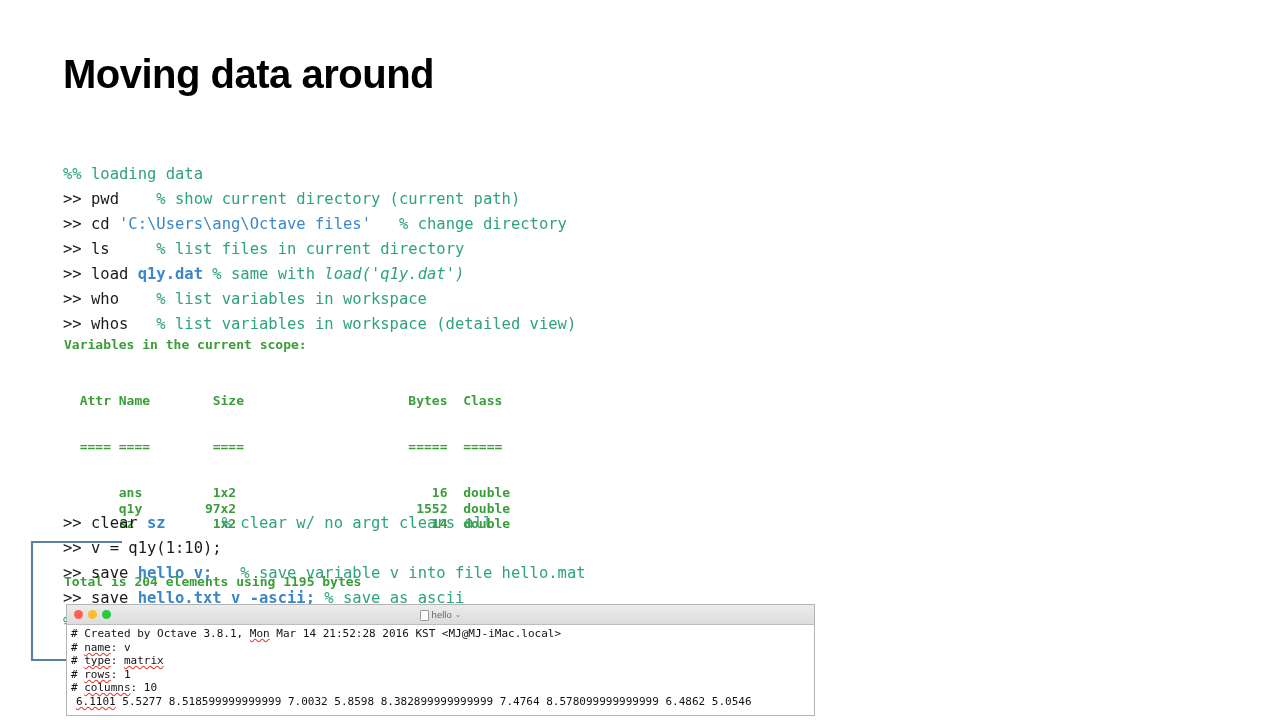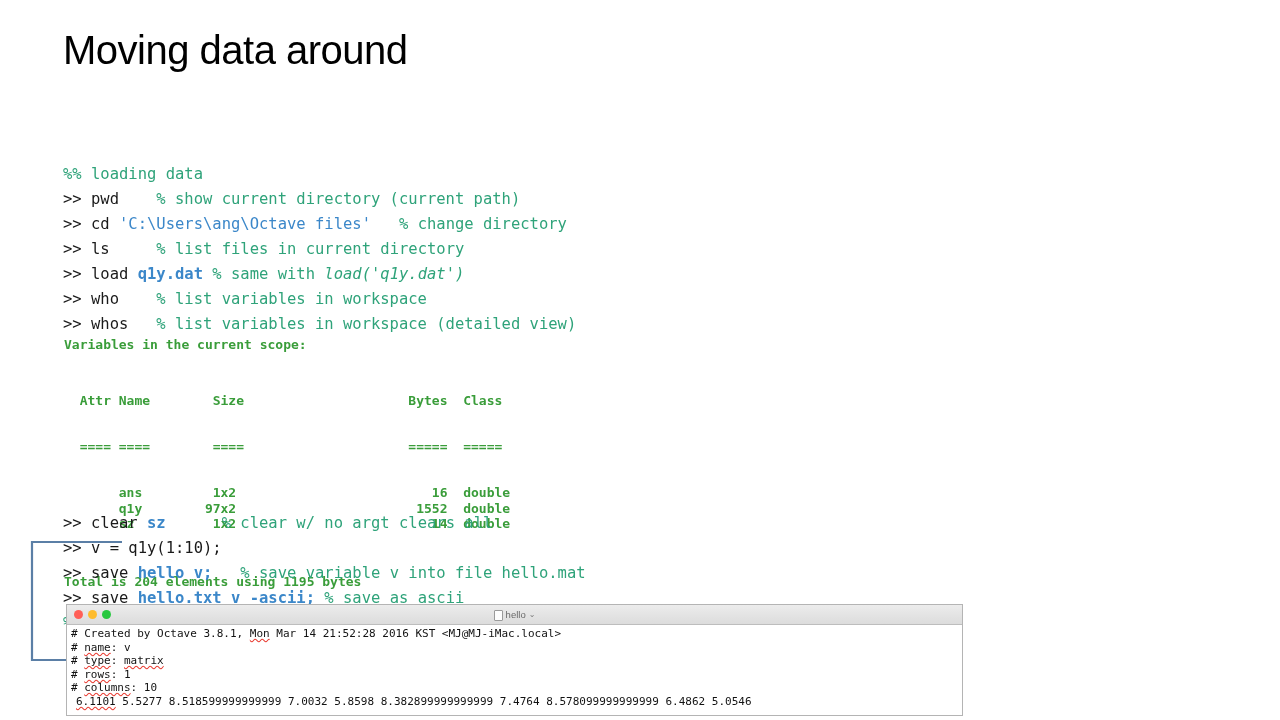--- a/index.html
+++ b/index.html
@@ -13,23 +13,23 @@
     position: relative;
     overflow: hidden;
     font-family: "Liberation Sans", sans-serif;
     color: #000000;
   }
 
   
   .slide-title {
     position: absolute;
     left: 63px;
-    top: 28px;
+    top: 52px;
     font-size: 40px;
-    font-weight: normal;
+    font-weight: bold;
     letter-spacing: -0.5px;
     color: #000000;
     white-space: pre;
   }
 
   
   .code-block {
     position: absolute;
     left: 63px;
     font-family: "DejaVu Sans Mono", "Liberation Mono", monospace;
@@ -74,21 +74,21 @@
     width: 110px;
     height: 134px;
     pointer-events: none;
   }
 
   
   .mac-window {
     position: absolute;
     left: 66px;
     top: 604px;
-    width: 897px;
+    width: 749px;
     height: 112px;
     background: #ffffff;
     border: 1px solid #b4b4b4;
     border-top: none;
     box-sizing: border-box;
     overflow: hidden;
   }
   .mac-titlebar {
     position: relative;
     height: 19px;

